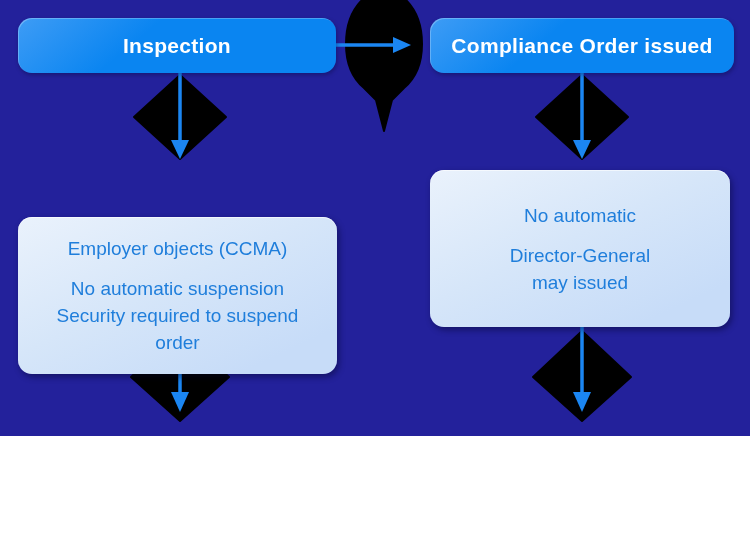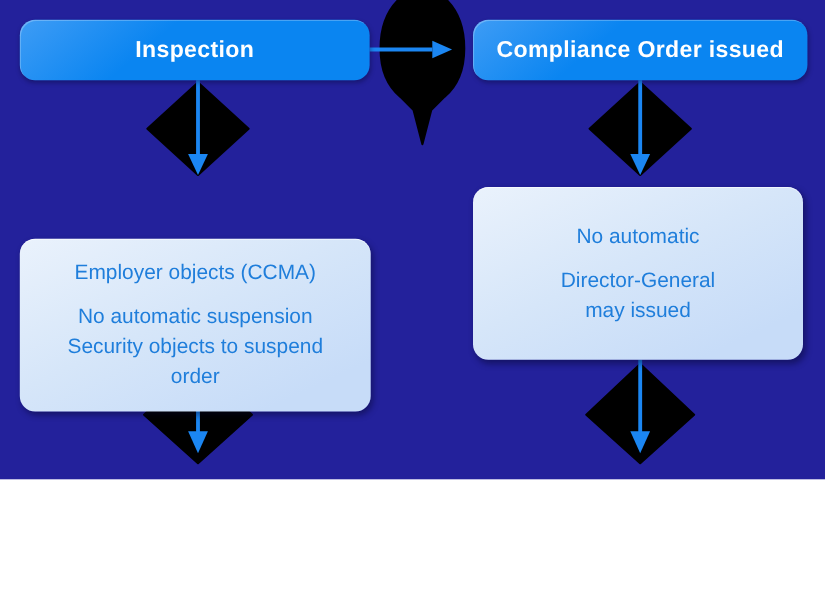--- a/index.html
+++ b/index.html
@@ -110,21 +110,21 @@
     <span>Inspection</span>
   </div>
 
   <div class="node primary" id="node-compliance">
     <span>Compliance Order issued</span>
   </div>
 
   <div class="node light" id="node-employer">
     <div class="para">Employer objects (CCMA)</div>
     <div class="para">No automatic suspension
-Security objects to suspend
+Security required to suspend
 order</div>
   </div>
 
   <div class="node light" id="node-noncompliance">
     <div class="para">No automatic</div>
     <div class="para">Director-General
 may issued</div>
   </div>
 
 

